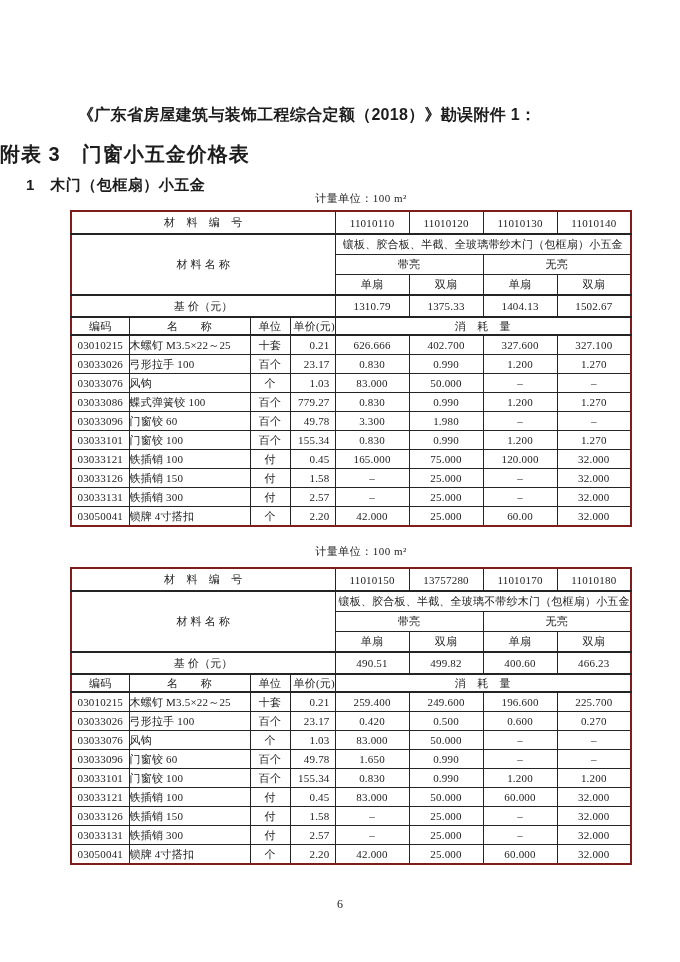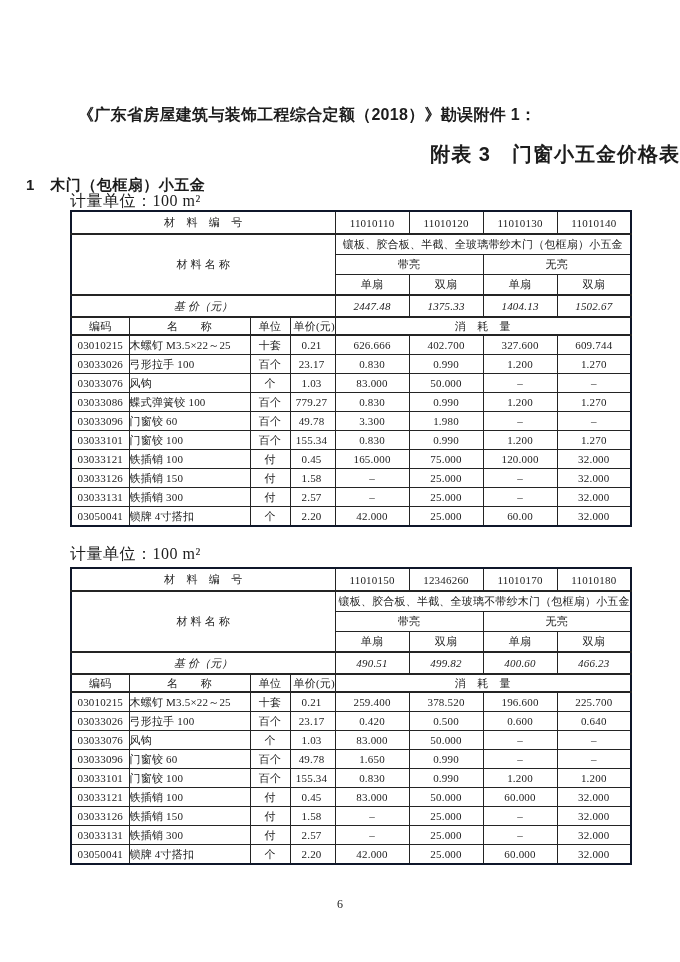--- a/index.html
+++ b/index.html
@@ -9,54 +9,54 @@
     color:#1c1c1c;
   }
   .page { position:relative; width:680px; height:962px; background:#ffffff; overflow:hidden;border-radius:26px; }
 
   .doc-title {
     position:absolute; left:78px; top:105px;
     font-size:16px; font-weight:700; letter-spacing:0.3px;
     font-family:"Liberation Sans","DejaVu Sans",sans-serif;
   }
   .main-title {
-    position:absolute; left:0; top:141px; width:100%; text-align:right;
+    position:absolute; left:0; top:141px; width:100%; text-align:left;
     font-size:20px; font-weight:700; letter-spacing:1px;
     font-family:"Liberation Sans","DejaVu Sans",sans-serif;
   }
   .sub-title {
     position:absolute; left:0; top:176px; width:100%; text-align:left;
     font-size:15px; font-weight:700; letter-spacing:0.5px;
     font-family:"Liberation Sans","DejaVu Sans",sans-serif;
     padding-left:26px;
   }
   .unit-note {
-    position:absolute; left:70px; width:558px; text-align:left;
-    font-size:16px; letter-spacing:0.5px;
+    position:absolute; left:82px; width:558px; text-align:center;
+    font-size:11px; letter-spacing:0.5px;
   }
 
   table.price-table {
     position:absolute; left:70px; width:560px;
     border-collapse:collapse; table-layout:fixed;
-    border:2px solid #0f172a;
+    border:2px solid #7f1d1d;
     font-size:11px;
   }
   table.price-table td {
     border:1px solid #242424;
     text-align:center; vertical-align:middle;
     padding:0 3px; overflow:hidden; white-space:nowrap;
     letter-spacing:0.2px;
   }
   tr.r-code td   { height:21px; border-bottom-width:2px; }
   tr.r-cat td, tr.r-trans td, tr.r-leaf td { height:19px;margin-left:24px; }
-  tr.r-base td   { height:20px; border-top-width:2px; border-bottom-width:2px;font-style:italic; }
+  tr.r-base td   { height:20px; border-top-width:2px; border-bottom-width:2px; }
   tr.r-colhead td{ height:16px; border-bottom-width:2px; }
   tbody td       { height:18px; }
   tbody td.l { text-align:left;  padding-left:0; }
-  tbody td.r { padding-right:5px; }
+  tbody td.r { text-align:right; padding-right:5px; }
 
   .page-num {
     position:absolute; left:0; top:897px; width:100%;
     text-align:center; font-size:12px;
   }
 </style>
 </head>
 <body>
 
 <div class="page">
@@ -95,21 +95,21 @@
         <td colspan="2">无亮</td>
       </tr>
       <tr class="r-leaf">
         <td>单扇</td>
         <td>双扇</td>
         <td>单扇</td>
         <td>双扇</td>
       </tr>
       <tr class="r-base">
         <td colspan="4">基 价（元）</td>
-        <td>2447.48</td>
+        <td>1310.79</td>
         <td>1375.33</td>
         <td>1404.13</td>
         <td>1502.67</td>
       </tr>
       <tr class="r-colhead">
         <td>编码</td>
         <td>名　　称</td>
         <td>单位</td>
         <td>单价(元)</td>
         <td colspan="4">消　耗　量</td>
@@ -117,21 +117,21 @@
     </thead>
     <tbody>
   <tr>
     <td>03010215</td>
     <td class="l">木螺钉 M3.5×22～25</td>
     <td>十套</td>
     <td class="r">0.21</td>
     <td>626.666</td>
     <td>402.700</td>
     <td>327.600</td>
-    <td>609.744</td>
+    <td>327.100</td>
   </tr>
 
   <tr>
     <td>03033026</td>
     <td class="l">弓形拉手 100</td>
     <td>百个</td>
     <td class="r">23.17</td>
     <td>0.830</td>
     <td>0.990</td>
     <td>1.200</td>
@@ -238,21 +238,21 @@
         <col style="width:45px">
       <col style="width:74px">
         <col style="width:74px">
         <col style="width:74px">
         <col style="width:74px">
     </colgroup>
     <thead>
       <tr class="r-code">
         <td colspan="4">材　料　编　号</td>
         <td>11010150</td>
-        <td>12346260</td>
+        <td>13757280</td>
         <td>11010170</td>
         <td>11010180</td>
       </tr>
       <tr class="r-cat">
         <td colspan="4" rowspan="3">材 料 名 称</td>
         <td colspan="4">镶板、胶合板、半截、全玻璃不带纱木门（包框扇）小五金</td>
       </tr>
       <tr class="r-trans">
         <td colspan="2">带亮</td>
         <td colspan="2">无亮</td>
@@ -278,34 +278,34 @@
         <td colspan="4">消　耗　量</td>
       </tr>
     </thead>
     <tbody>
   <tr>
     <td>03010215</td>
     <td class="l">木螺钉 M3.5×22～25</td>
     <td>十套</td>
     <td class="r">0.21</td>
     <td>259.400</td>
-    <td>378.520</td>
+    <td>249.600</td>
     <td>196.600</td>
     <td>225.700</td>
   </tr>
 
   <tr>
     <td>03033026</td>
     <td class="l">弓形拉手 100</td>
     <td>百个</td>
     <td class="r">23.17</td>
     <td>0.420</td>
     <td>0.500</td>
     <td>0.600</td>
-    <td>0.640</td>
+    <td>0.270</td>
   </tr>
 
   <tr>
     <td>03033076</td>
     <td class="l">风钩</td>
     <td>个</td>
     <td class="r">1.03</td>
     <td>83.000</td>
     <td>50.000</td>
     <td>–</td>

